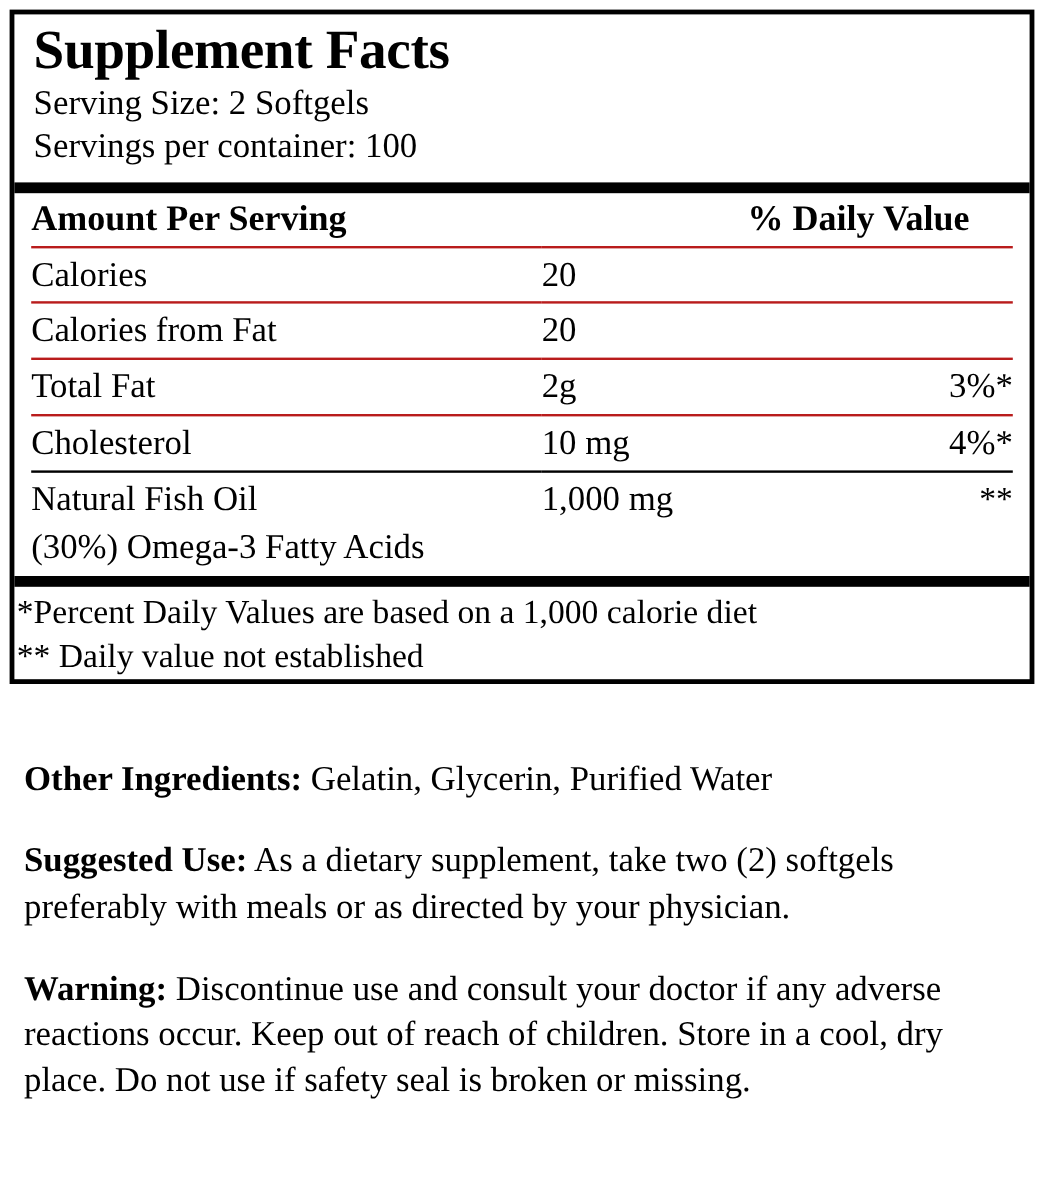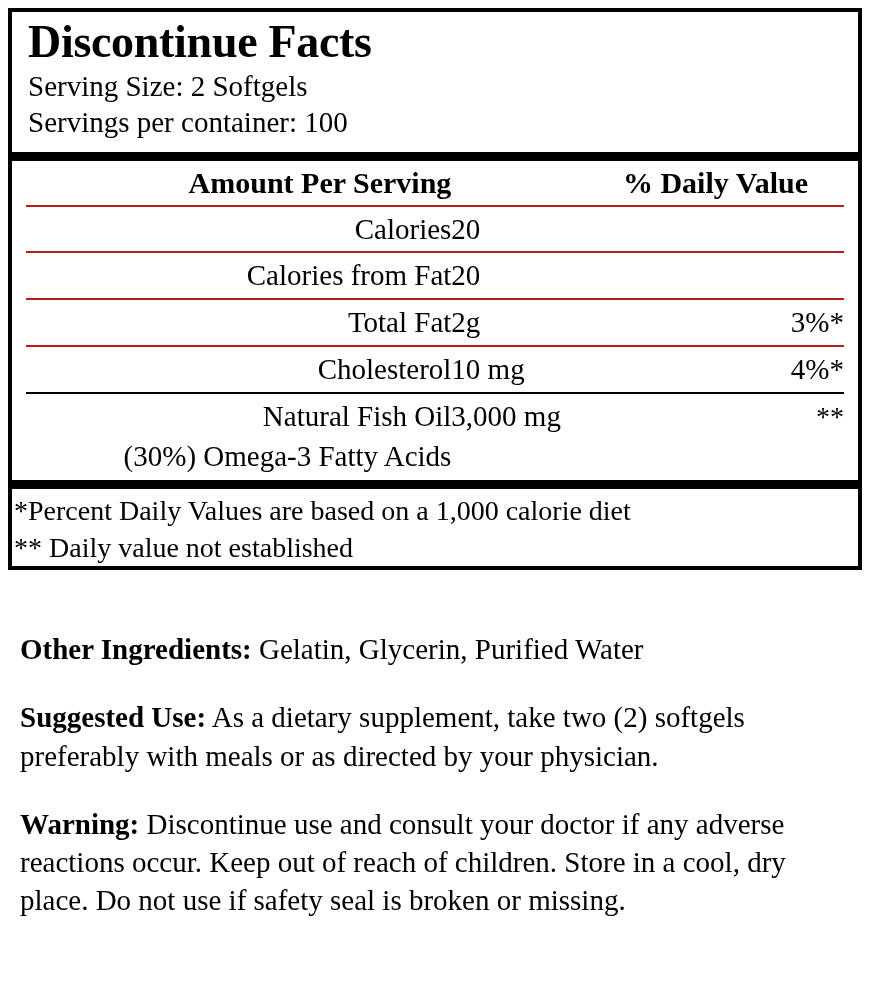--- a/index.html
+++ b/index.html
@@ -57,21 +57,21 @@
   table.facts {
     width: 100%;
     border-collapse: collapse;
     font-size: 29px;
   }
   table.facts td {
     padding: 5px 0 5px 0;
     vertical-align: bottom;
     line-height: 1.2;
   }
-  td.c-name   { text-align: right;  width: 52%; padding-left: 2px; }
+  td.c-name   { text-align: left;  width: 52%; padding-left: 2px; }
   td.c-amount { text-align: left; width: 28%; padding-right: 18px; }
   td.c-dv     { text-align: right; width: 20%; padding-right: 10px; }
 
   tr.head td {
     font-weight: bold;
     padding-top: 4px;
     padding-bottom: 4px;
   }
   tr.head td.c-name { font-size: 30px; }
   tr.head td.dv-head {
@@ -114,21 +114,21 @@
   .body-text p:last-child { margin-bottom: 0; }
   .lead { font-weight: bold; }
 </style>
 </head>
 <body>
 
 <div class="page">
 
   <div class="panel">
     <div class="panel-inner">
-      <div class="sf-title">Discontinue Facts</div>
+      <div class="sf-title">Supplement Facts</div>
       <div class="serving-line">Serving Size: 2 Softgels</div>
       <div class="serving-line">Servings per container:  100</div>
     </div>
 
     <div class="rule-thick"></div>
 
     <div style="padding:0 14px 0 14px;">
       <table class="facts">
         <tbody>
           <tr class="head">
@@ -155,21 +155,21 @@
           </tr>
 
           <tr class="sep-thin">
             <td class="c-name">Cholesterol</td>
             <td class="c-amount">10 mg</td>
             <td class="c-dv">4%*</td>
           </tr>
 
           <tr class="sep-med" style="border-top:2px solid #ef4444;">
             <td class="c-name" style="border-top:2px solid #000;">Natural Fish Oil</td>
-            <td class="c-amount" style="border-top:2px solid #000;">3,000 mg</td>
+            <td class="c-amount" style="border-top:2px solid #000;">1,000 mg</td>
             <td class="c-dv dstar dstar-up" style="border-top:2px solid #000; vertical-align:top; padding-top:6px;">**</td>
           </tr>
 
           <tr>
             <td class="c-name indent2 sub-line" style="padding-top:0;">(30%) Omega-3 Fatty Acids</td>
             <td class="c-amount"></td>
             <td class="c-dv"></td>
           </tr>
         </tbody>
       </table>

